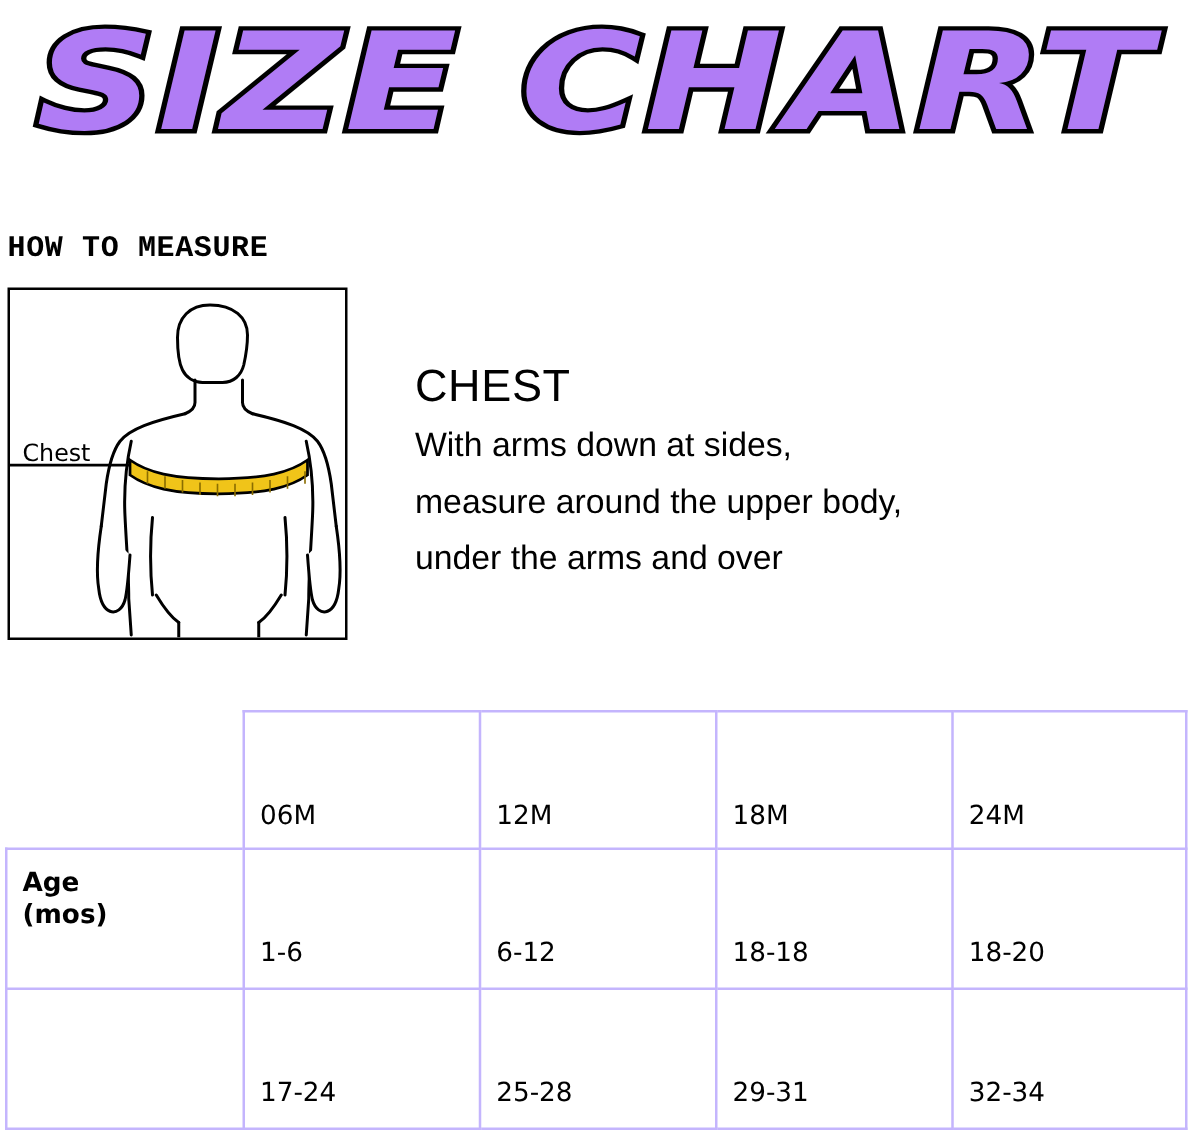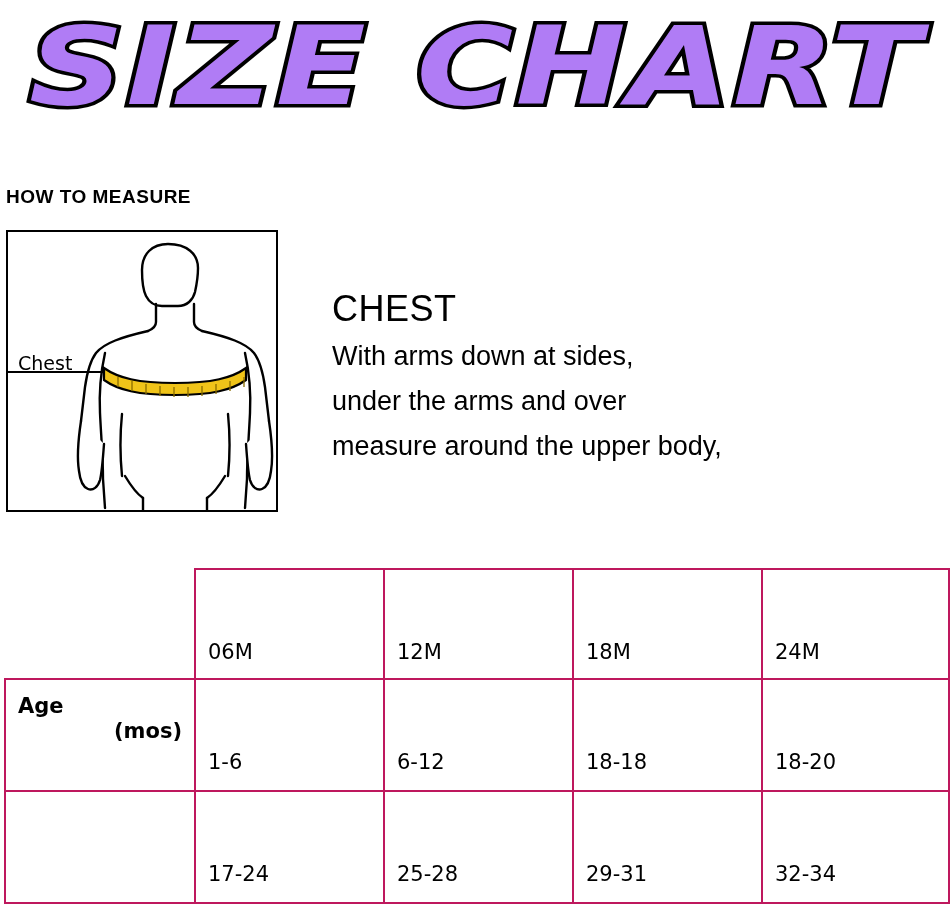--- a/index.html
+++ b/index.html
@@ -43,22 +43,22 @@
     transform: scaleX(1.22);
     transform-origin: center top;
     white-space: nowrap;
   }
 
   
   .how-to {
     position: absolute;
     left: 6px;
     top: 186px;
-    font-family: Liberation Sans, sans-serif;
-    font-size: 19px;
+    font-family: Liberation Mono, monospace;
+    font-size: 24px;
     font-weight: bold;
     letter-spacing: 0.5px;
   }
 
   
   .figure-box {
     position: absolute;
     left: 6px;
     top: 230px;
     width: 272px;
@@ -104,21 +104,21 @@
   
   .size-table {
     position: absolute;
     left: 4px;
     top: 568px;
     width: 944px;
     border-collapse: collapse;
     table-layout: fixed;
   }
   .size-table td {
-    border: 2px solid #be185d;
+    border: 2px solid #c4b5fd;
     height: 94px;
     vertical-align: middle;
     font-family: "DejaVu Sans", sans-serif;
     font-size: 21px;
     padding: 0 12px;
   }
   .size-table td.corner {
     border: none;
   }
   .size-table col.c0 { width: 190px; }
@@ -131,21 +131,21 @@
     vertical-align: bottom !important;
     padding-bottom: 14px !important;
     font-size: 21px;
   }
   .rowhdr {
     font-weight: bold;
     line-height: 25px;
     vertical-align: top !important;
     padding-top: 14px !important;
   }
-  .rowhdr .l2 { display: block; text-align: right; }
+  .rowhdr .l2 { display: block; }
   .valcell {
     vertical-align: bottom !important;
     padding-bottom: 16px !important;
   }
 </style>
 </head>
 <body>
 
 <div class="title-wrap">
   <div class="title-text">SIZE CHART</div>
@@ -185,22 +185,22 @@
 
     <line x1="0" y1="140" x2="96" y2="140" stroke="#000000" stroke-width="2.2"></line>
   </svg>
 </div>
 <div class="chest-label">Chest</div>
 
 <div class="desc">
   <div class="desc-title">CHEST</div>
   <div class="desc-body">
     <div>With arms down at sides,</div>
+    <div>measure around the upper body,</div>
     <div>under the arms and over</div>
-    <div>measure around the upper body,</div>
   </div>
 </div>
 
 <table class="size-table">
   <colgroup>
     <col class="c0">
       <col class="c1">
       <col class="c2">
       <col class="c3">
       <col class="c4">

